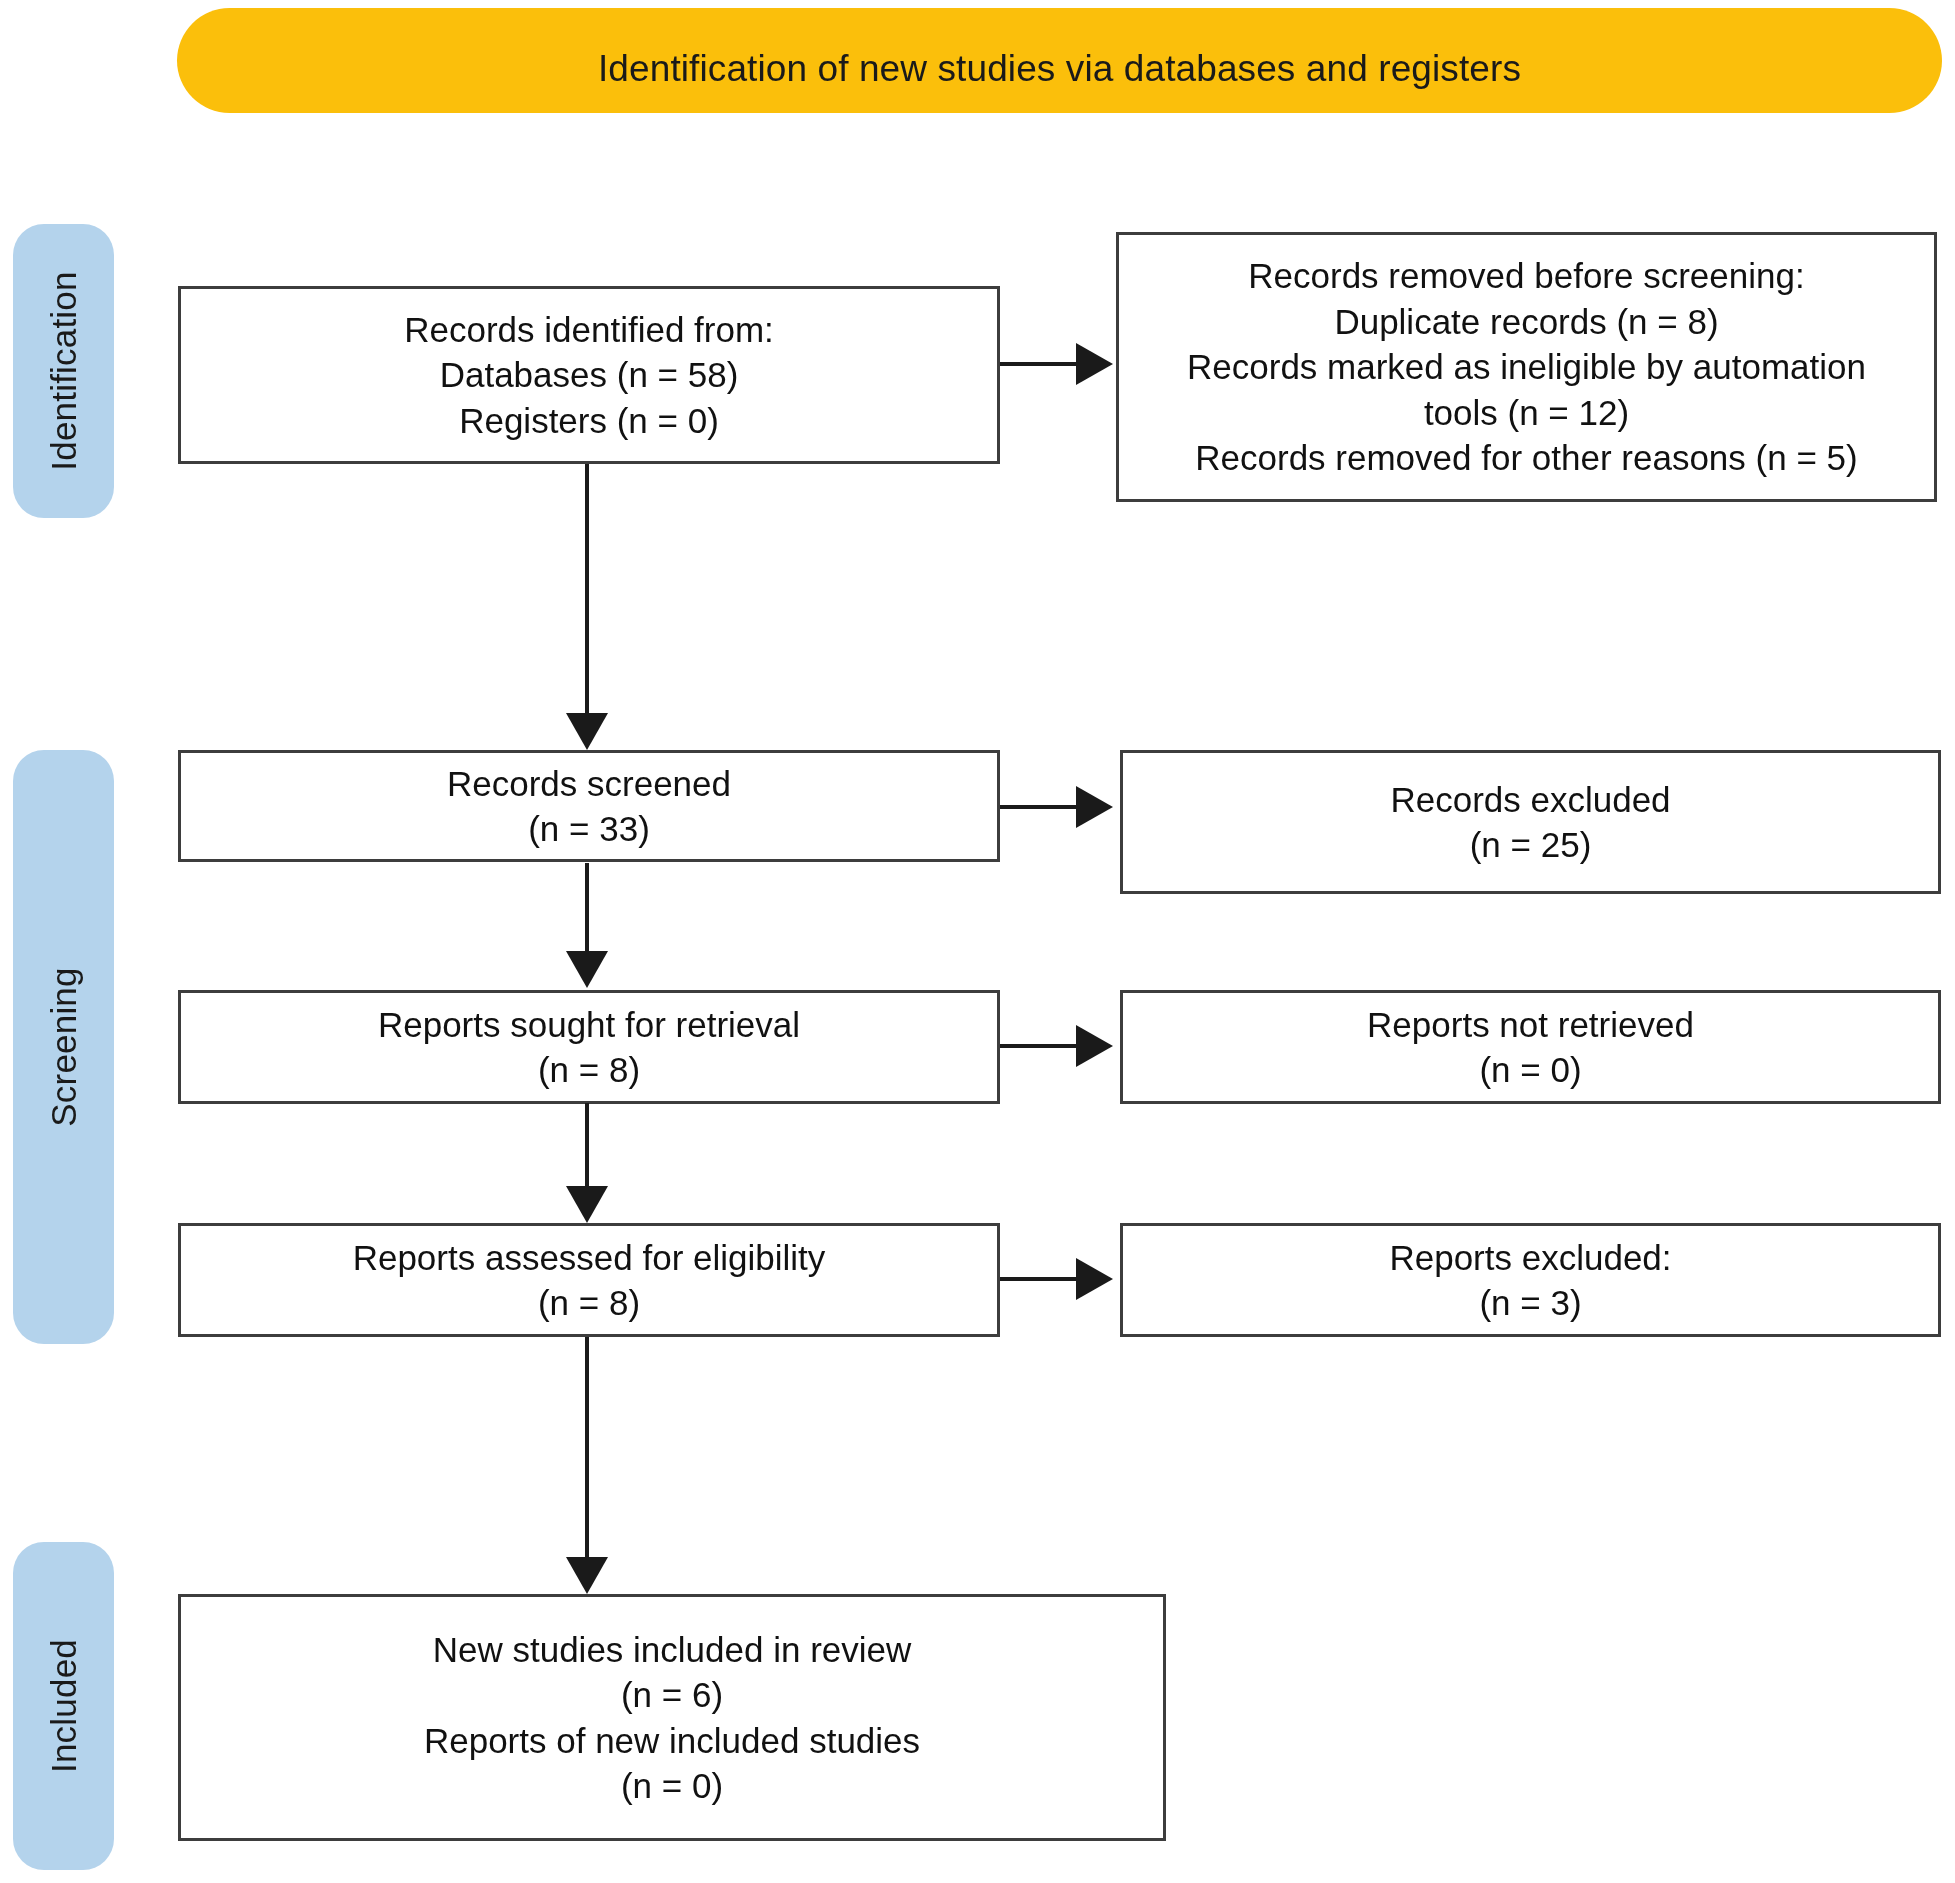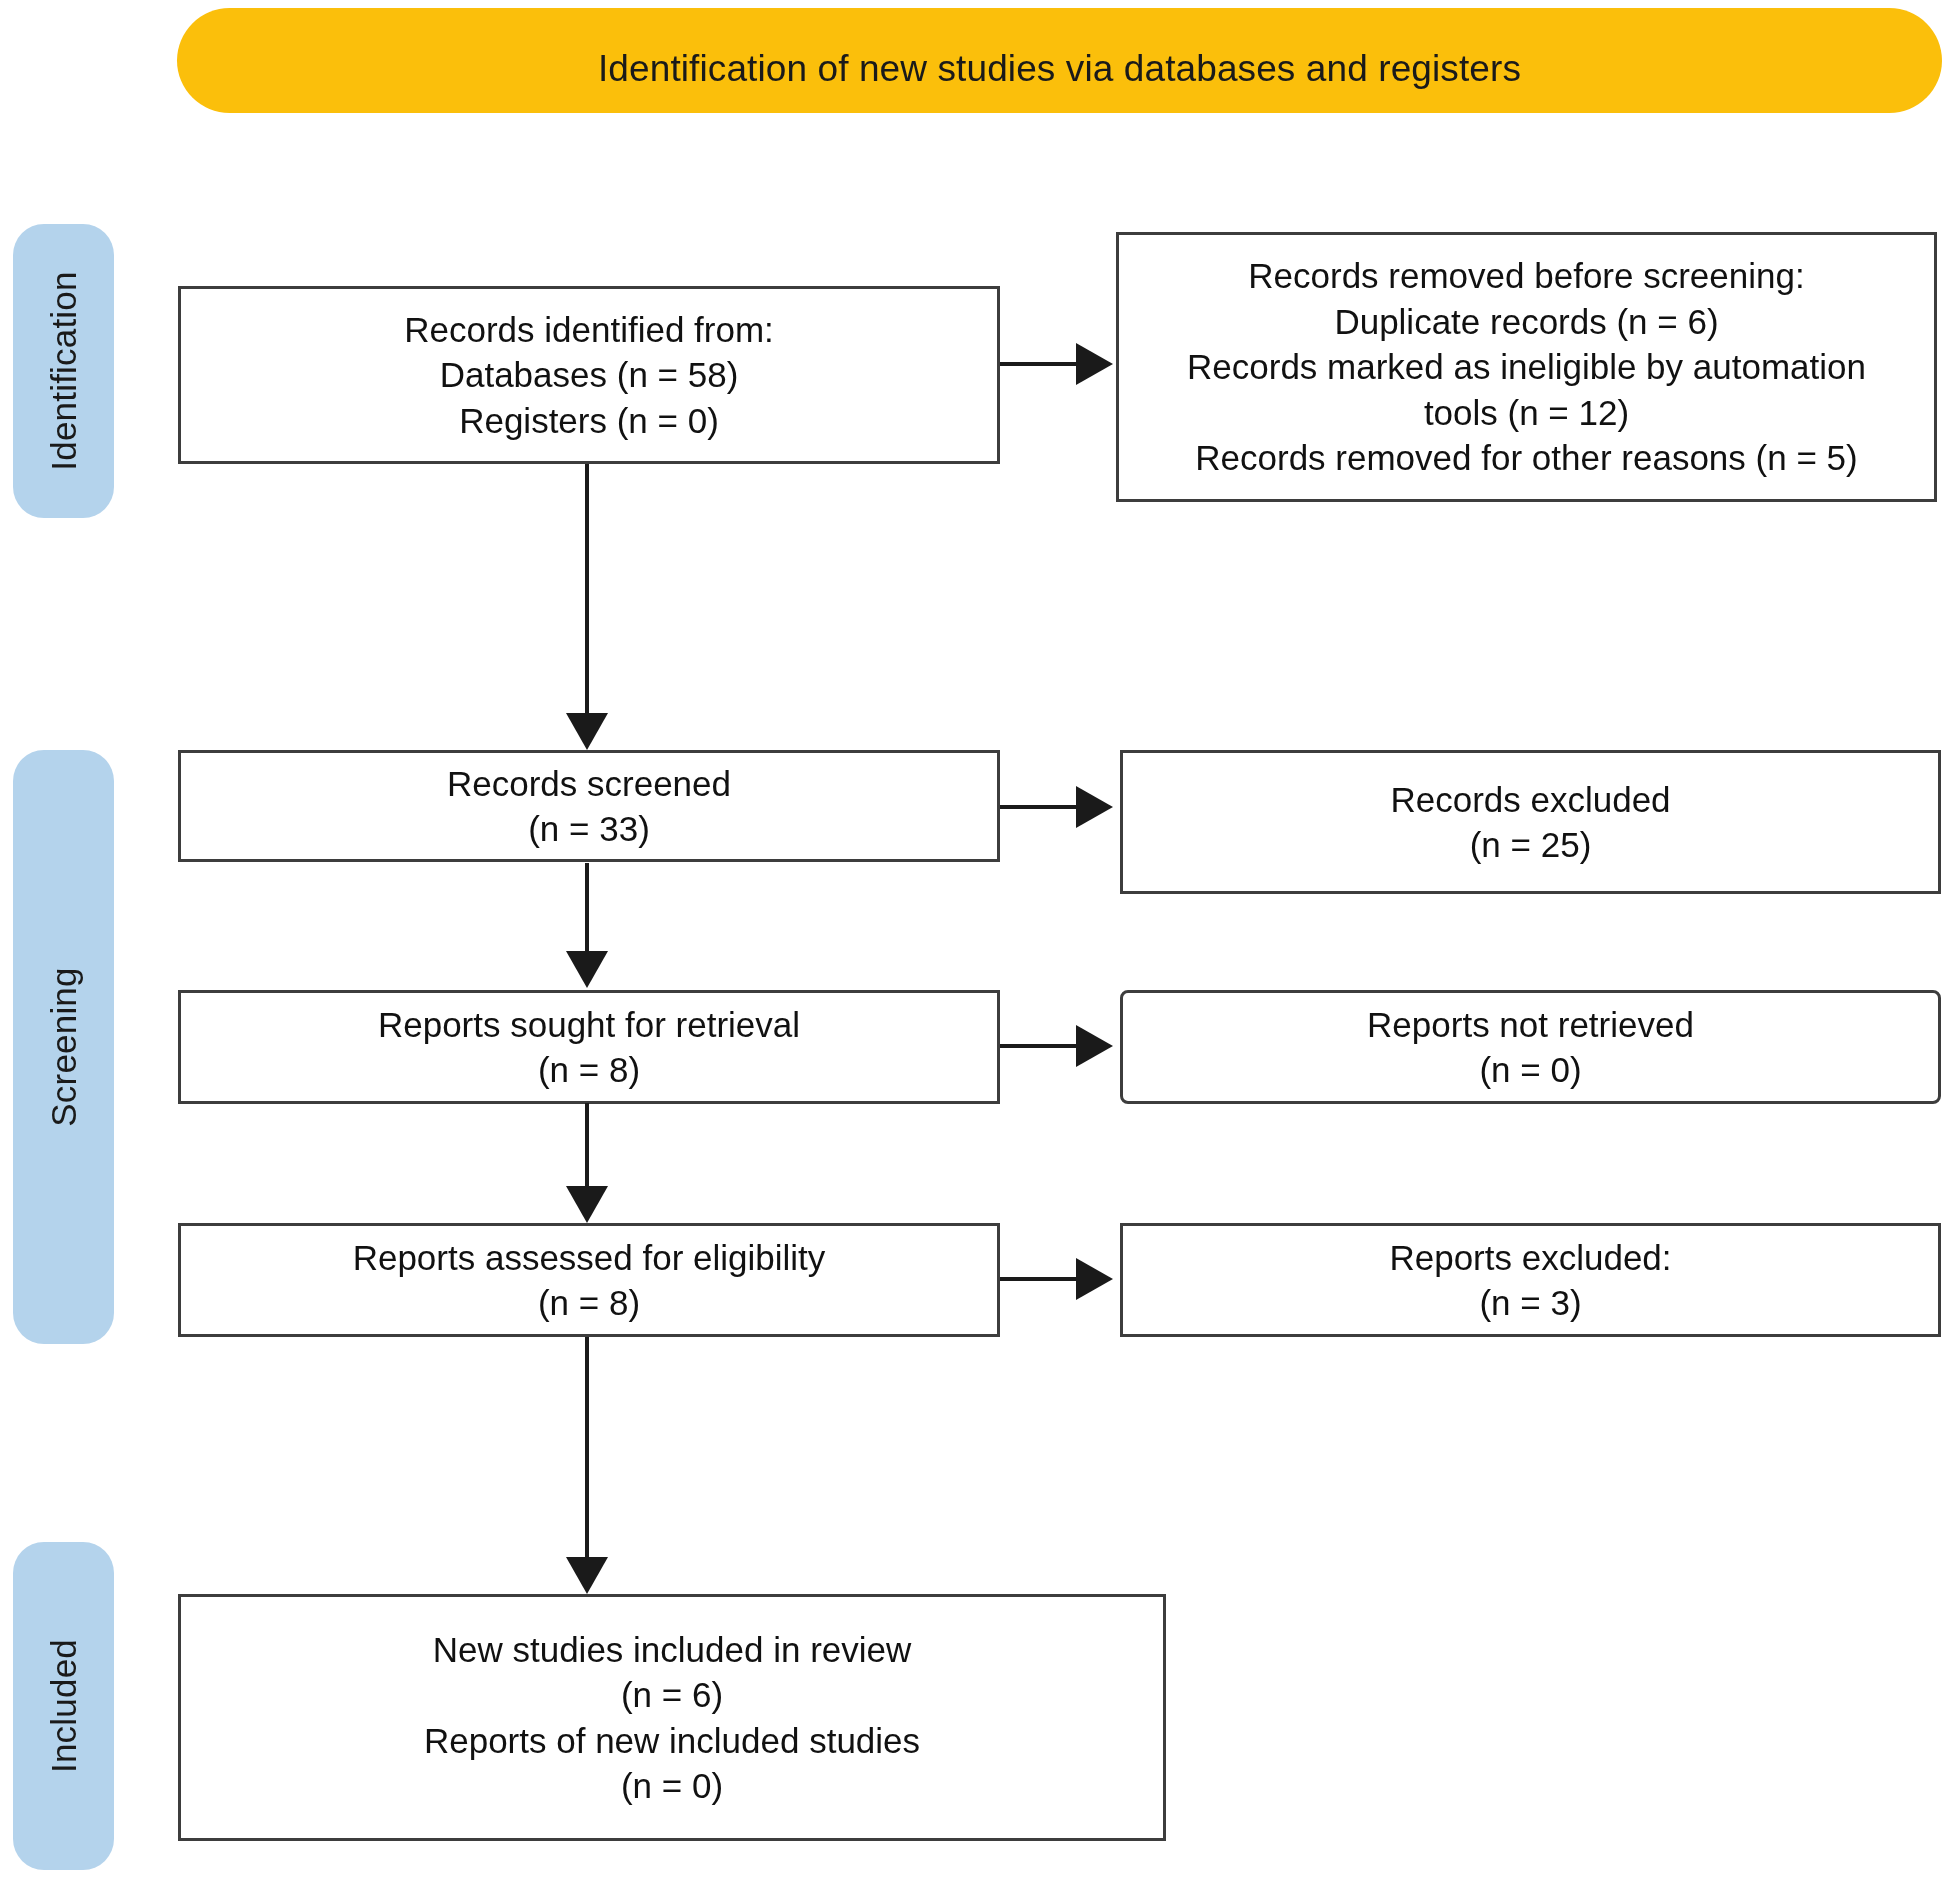--- a/index.html
+++ b/index.html
@@ -86,21 +86,21 @@
   
   #box-identified { left: 178px; top: 286px;  width: 822px; height: 178px; }
   #box-screened   { left: 178px; top: 750px; width: 822px; height: 112px; }
   #box-sought     { left: 178px; top: 990px; width: 822px; height: 114px; }
   #box-assessed   { left: 178px; top: 1223px; width: 822px; height: 114px; }
   #box-included   { left: 178px; top: 1594px; width: 988px; height: 247px; }
 
   
   #box-removed        { left: 1116px; top: 232px;  width: 821px; height: 270px; }
   #box-excl-records   { left: 1120px; top: 750px; width: 821px; height: 144px; }
-  #box-not-retrieved  { left: 1120px; top: 990px; width: 821px; height: 114px; border-radius: 8px; }
+  #box-not-retrieved  { left: 1120px; top: 990px; width: 821px; height: 114px; }
   #box-excl-reports   { left: 1120px; top: 1223px; width: 821px; height: 114px; }
 
   
   .vline {
     position: absolute;
     left: 585px;
     width: 4.2px;
     background: #1a1a1a;
   }
   #vline-1 { top: 464px;  height: 251px; }
@@ -165,21 +165,21 @@
   </div>
 
   <div class="flow-box" id="box-identified">
     <div class="line">Records identified from:</div>
     <div class="line">Databases (n = 58)</div>
     <div class="line">Registers (n = 0)</div>
   </div>
 
   <div class="flow-box" id="box-removed">
     <div class="line">Records removed before screening:</div>
-    <div class="line">Duplicate records (n = 6)</div>
+    <div class="line">Duplicate records (n = 8)</div>
     <div class="line">Records marked as ineligible by automation</div>
     <div class="line">tools (n = 12)</div>
     <div class="line">Records removed for other reasons (n = 5)</div>
   </div>
 
   <div class="flow-box" id="box-screened">
     <div class="line">Records screened</div>
     <div class="line">(n = 33)</div>
   </div>
   <div class="flow-box" id="box-excl-records">

